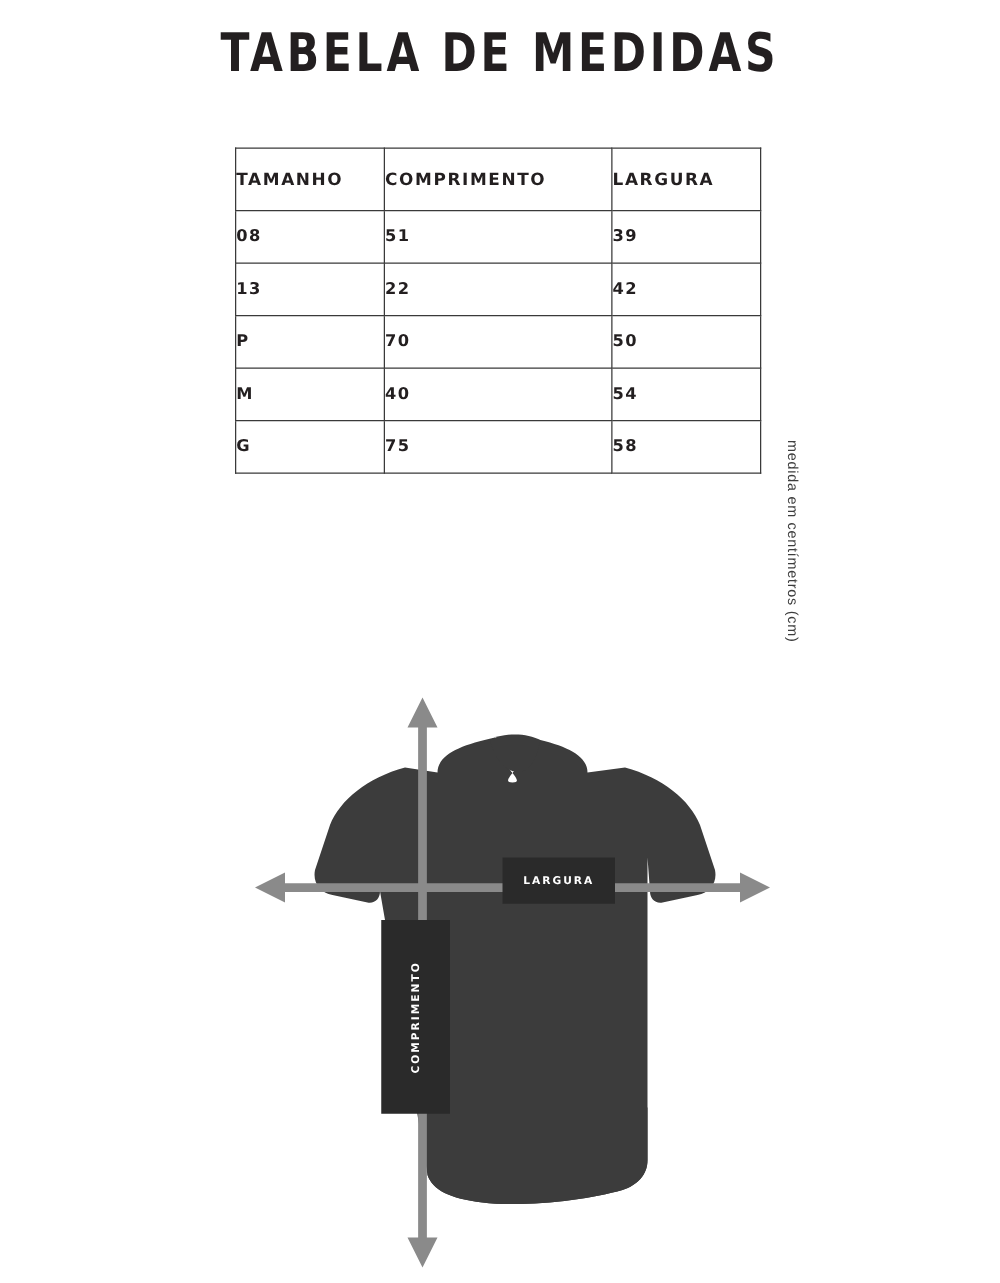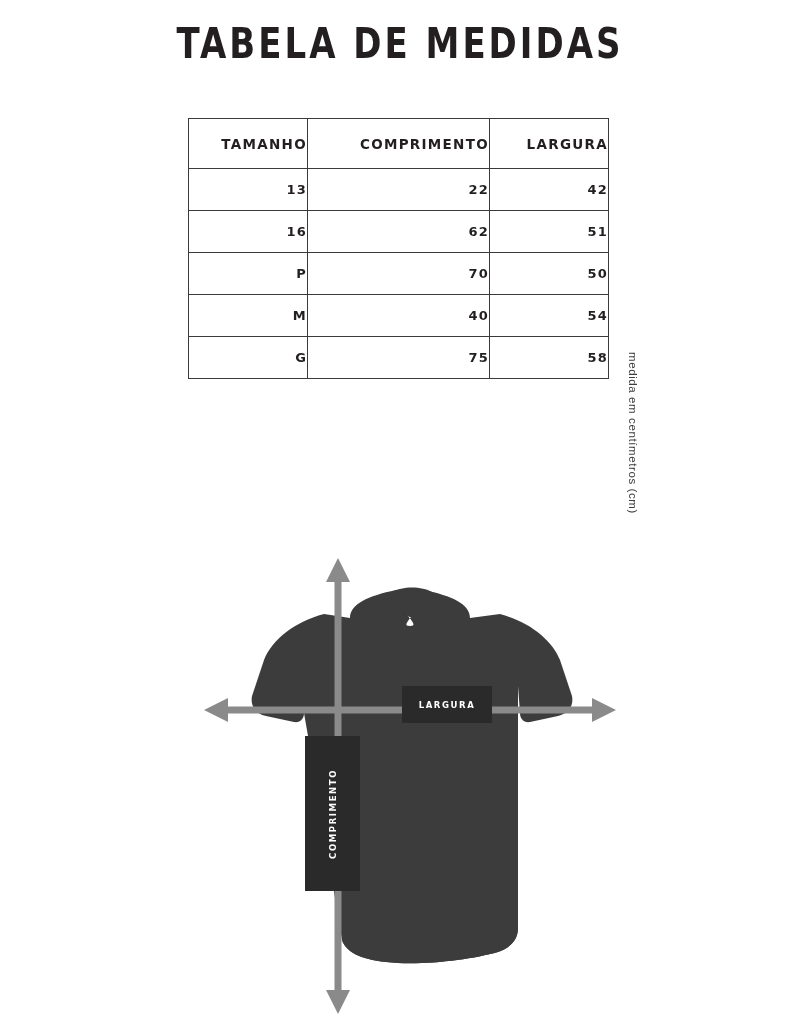--- a/index.html
+++ b/index.html
@@ -36,21 +36,21 @@
   #size-table {
     position: absolute;
     top: 118px;
     left: 188px;
     width: 420px;
     border-collapse: collapse;
     table-layout: fixed;
   }
   #size-table td, #size-table th {
     border: 1px solid #3a3a3a;
-    text-align: right;
+    text-align: left;
     font-size: 13px;
     font-weight: bold;
     letter-spacing: 1.2px;
     color: #231f20;
     height: 41px;
     padding: 0;
     font-family: "DejaVu Sans", sans-serif;
   }
   #size-table th {
     height: 49px;
@@ -129,28 +129,28 @@
   </colgroup>
   <thead>
     <tr>
       <th>TAMANHO</th>
       <th>COMPRIMENTO</th>
       <th>LARGURA</th>
     </tr>
   </thead>
   <tbody>
     <tr>
+      <td>08</td>
+      <td>51</td>
+      <td>39</td>
+    </tr>
+    <tr>
       <td>13</td>
       <td>22</td>
       <td>42</td>
-    </tr>
-    <tr>
-      <td>16</td>
-      <td>62</td>
-      <td>51</td>
     </tr>
     <tr>
       <td>P</td>
       <td>70</td>
       <td>50</td>
     </tr>
     <tr>
       <td>M</td>
       <td>40</td>
       <td>54</td>

